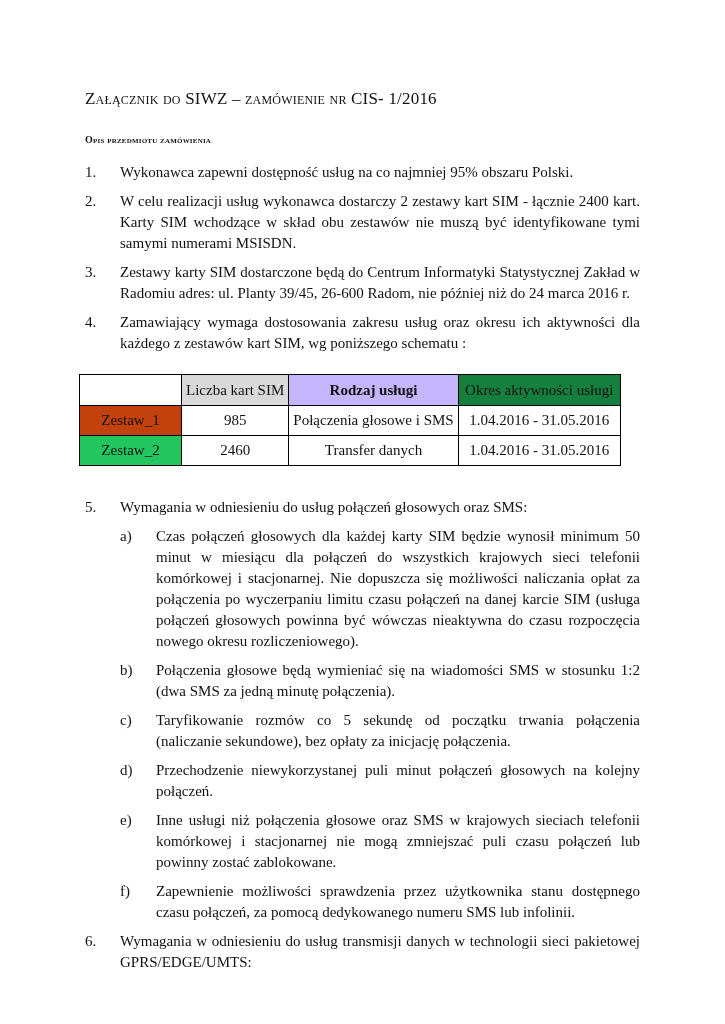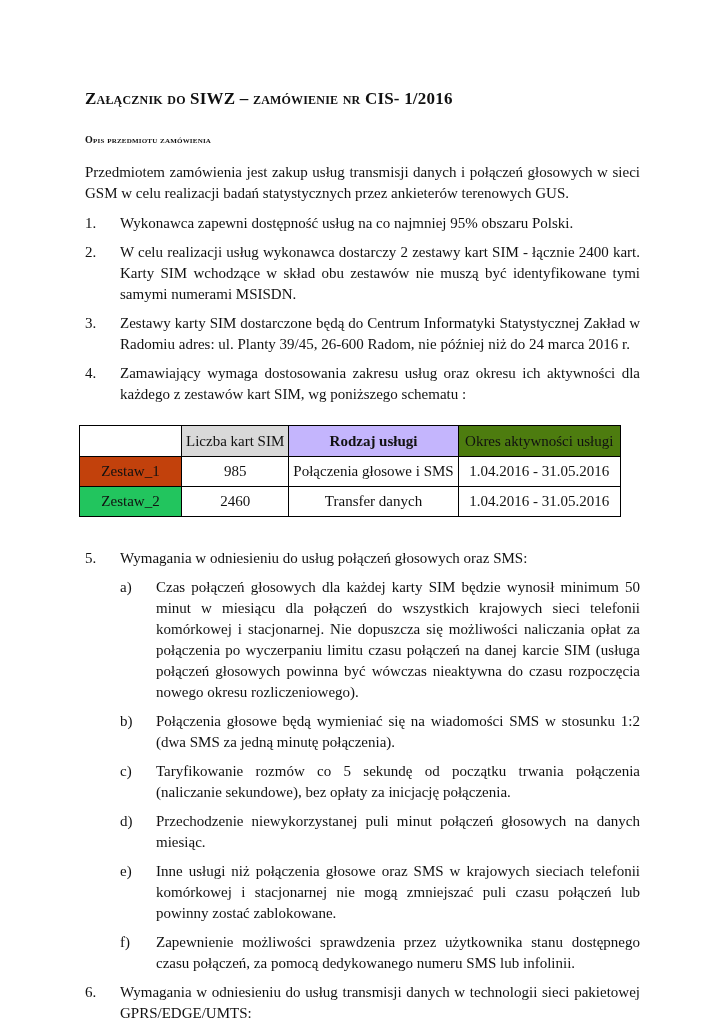--- a/index.html
+++ b/index.html
@@ -12,21 +12,21 @@
     -webkit-font-smoothing: antialiased;
   }
   .page {
     box-sizing: border-box;
     width: 725px; height: 1024px;
     padding: 88px 85px 40px 85px;
   }
   h1.doc-title {
     font-size: 17px;
     line-height: 22px;
-    font-weight: bold;
+    font-weight: normal;
     font-variant: small-caps;
     margin: 0 0 19px 0;
     letter-spacing: 0.2px;
   }
   h2.section-heading {
     font-size: 10px;
     line-height: 21px;
     font-weight: bold;
     font-variant: small-caps;
     margin: 0 0 12px 0;
@@ -90,21 +90,20 @@
 </style>
 </head>
 <body>
 
 <div class="page">
 
   <h1 class="doc-title">Załącznik do SIWZ – zamówienie nr CIS- 1/2016</h1>
 
   <h2 class="section-heading">Opis przedmiotu zamówienia</h2>
 
-  <p class="intro">Przedmiotem zamówienia jest zakup usług transmisji danych i połączeń głosowych w sieci GSM w celu realizacji badań statystycznych przez ankieterów terenowych GUS.</p>
 
   <div class="li">
     <span class="num">1.</span>
     <div class="txt">Wykonawca zapewni dostępność usług na co najmniej 95% obszaru Polski.</div>
   </div>
 
   <div class="li">
     <span class="num">2.</span>
     <div class="txt">W celu realizacji usług wykonawca dostarczy 2 zestawy kart SIM - łącznie 2400 kart. Karty SIM wchodzące w skład obu zestawów nie muszą być identyfikowane tymi samymi numerami MSISDN.</div>
   </div>
@@ -119,21 +118,21 @@
     <div class="txt">Zamawiający wymaga dostosowania zakresu usług oraz okresu ich aktywności dla każdego z zestawów kart SIM, wg poniższego schematu :</div>
   </div>
 
   <div class="table-wrap">
     <table class="sim-table">
       <tbody>
           <tr>
         <th class="corner col-label"></th>
         <th class="col-count" style="background: rgb(217, 217, 217);">Liczba kart SIM</th>
         <th class="col-kind" style="background: #c4b5fd; font-weight: bold;">Rodzaj usługi</th>
-        <th class="col-period" style="background: #4d7c0f;">Okres aktywności usługi</th>
+        <th class="col-period" style="background: #15803d;">Okres aktywności usługi</th>
       </tr>
       <tr>
         <td class="col-label" style="background: #c2410c;">Zestaw_1</td>
         <td class="col-count">985</td>
         <td class="col-kind">Połączenia głosowe i SMS</td>
         <td class="col-period">1.04.2016 - 31.05.2016</td>
       </tr>
       <tr>
         <td class="col-label" style="background: #22c55e;">Zestaw_2</td>
         <td class="col-count">2460</td>
@@ -157,21 +156,21 @@
     <div class="li">
       <span class="num">b)</span>
       <div class="txt">Połączenia głosowe będą wymieniać się na wiadomości SMS w stosunku 1:2 (dwa SMS za jedną minutę połączenia).</div>
     </div>
     <div class="li">
       <span class="num">c)</span>
       <div class="txt">Taryfikowanie rozmów co 5 sekundę od początku trwania połączenia (naliczanie sekundowe), bez opłaty za inicjację połączenia.</div>
     </div>
     <div class="li">
       <span class="num">d)</span>
-      <div class="txt">Przechodzenie niewykorzystanej puli minut połączeń głosowych na danych miesiąc.</div>
+      <div class="txt">Przechodzenie niewykorzystanej puli minut połączeń głosowych na kolejny połączeń.</div>
     </div>
     <div class="li">
       <span class="num">e)</span>
       <div class="txt">Inne usługi niż połączenia głosowe oraz SMS w krajowych sieciach telefonii komórkowej i stacjonarnej nie mogą zmniejszać puli czasu połączeń lub powinny zostać zablokowane.</div>
     </div>
     <div class="li">
       <span class="num">f)</span>
       <div class="txt">Zapewnienie możliwości sprawdzenia przez użytkownika stanu dostępnego czasu połączeń, za pomocą dedykowanego numeru SMS lub infolinii.</div>
     </div>
   </div>

